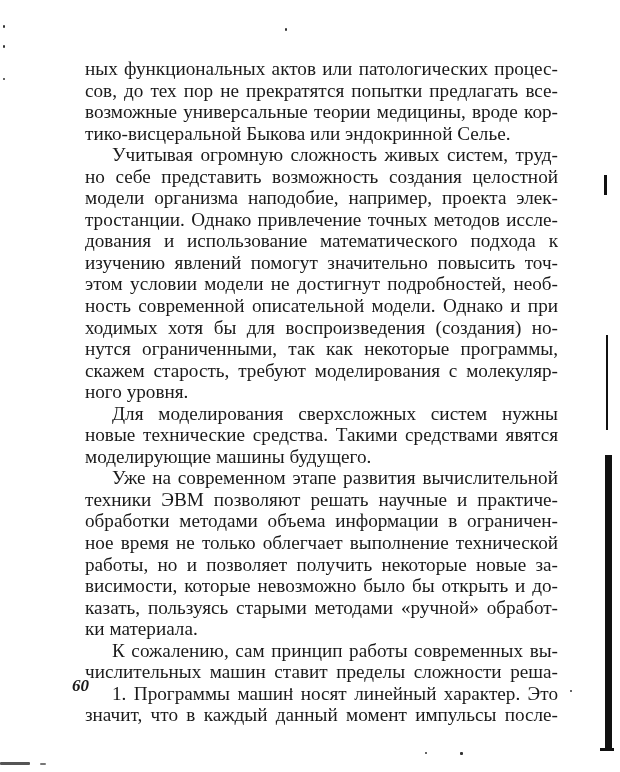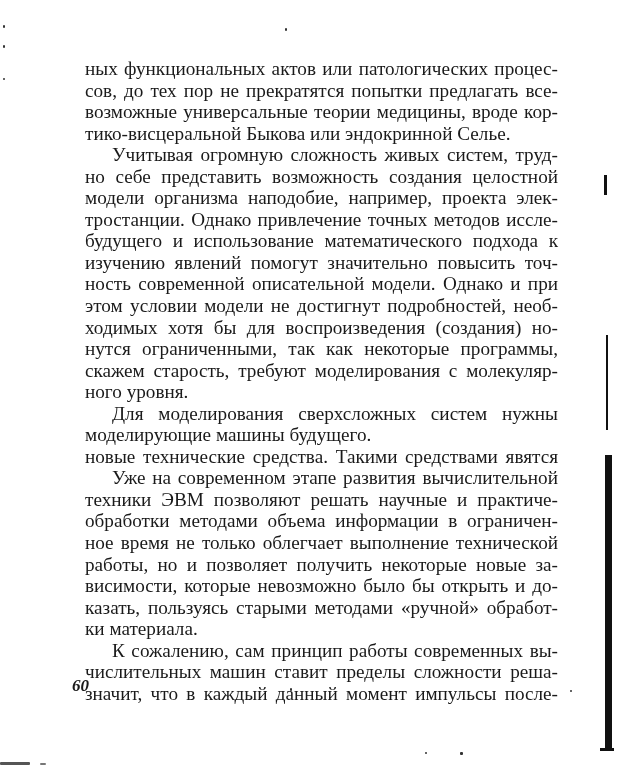--- a/index.html
+++ b/index.html
@@ -34,41 +34,42 @@
 
 <div class="page-text" id="page-text">
     <span class="line">ных функциональных актов или патологических процес-</span>
     <span class="line">сов, до тех пор не прекратятся попытки предлагать все-</span>
     <span class="line">возможные универсальные теории медицины, вроде кор-</span>
     <span class="line last">тико-висцеральной Быкова или эндокринной Селье.</span>
     <span class="line indent">Учитывая огромную сложность живых систем, труд-</span>
     <span class="line">но себе представить возможность создания целостной</span>
     <span class="line">модели организма наподобие, например, проекта элек-</span>
     <span class="line">тростанции. Однако привлечение точных методов иссле-</span>
-    <span class="line">будущего и использование математического подхода к</span>
+    <span class="line">дования и использование математического подхода к</span>
     <span class="line">изучению явлений помогут значительно повысить точ-</span>
+    <span class="line">этом условии модели не достигнут подробностей, необ-</span>
     <span class="line">ность современной описательной модели. Однако и при</span>
-    <span class="line">этом условии модели не достигнут подробностей, необ-</span>
     <span class="line">ходимых хотя бы для воспроизведения (создания) но-</span>
     <span class="line">нутся ограниченными, так как некоторые программы,</span>
     <span class="line">скажем старость, требуют моделирования с молекуляр-</span>
     <span class="line last">ного уровня.</span>
     <span class="line indent">Для моделирования сверхсложных систем нужны</span>
+    <span class="line">новые технические средства. Такими средствами явятся</span>
     <span class="line last">моделирующие машины будущего.</span>
-    <span class="line">новые технические средства. Такими средствами явятся</span>
     <span class="line indent">Уже на современном этапе развития вычислительной</span>
     <span class="line">техники ЭВМ позволяют решать научные и практиче-</span>
     <span class="line">обработки методами объема информации в ограничен-</span>
     <span class="line">ное время не только облегчает выполнение технической</span>
     <span class="line">работы, но и позволяет получить некоторые новые за-</span>
     <span class="line">висимости, которые невозможно было бы открыть и до-</span>
     <span class="line">казать, пользуясь старыми методами «ручной» обработ-</span>
     <span class="line last">ки материала.</span>
     <span class="line indent">К сожалению, сам принцип работы современных вы-</span>
     <span class="line">числительных машин ставит пределы сложности реша-</span>
+    <span class="line indent">1. Программы машин носят линейный характер. Это</span>
     <span class="line">значит, что в каждый данный момент импульсы после-</span>
   </div>
 
 <div class="page-number">60</div>
 
 <div class="scan-edge" style="top:175px;height:20px;width:3px;"></div>
 <div class="scan-edge" style="top:335px;height:95px;width:2px;left:606px;"></div>
 <div class="scan-edge" style="top:455px;height:296px;width:7px;left:605px;"></div>
 <div class="scan-edge" style="top:748px;height:3px;width:14px;left:600px;"></div>
 

